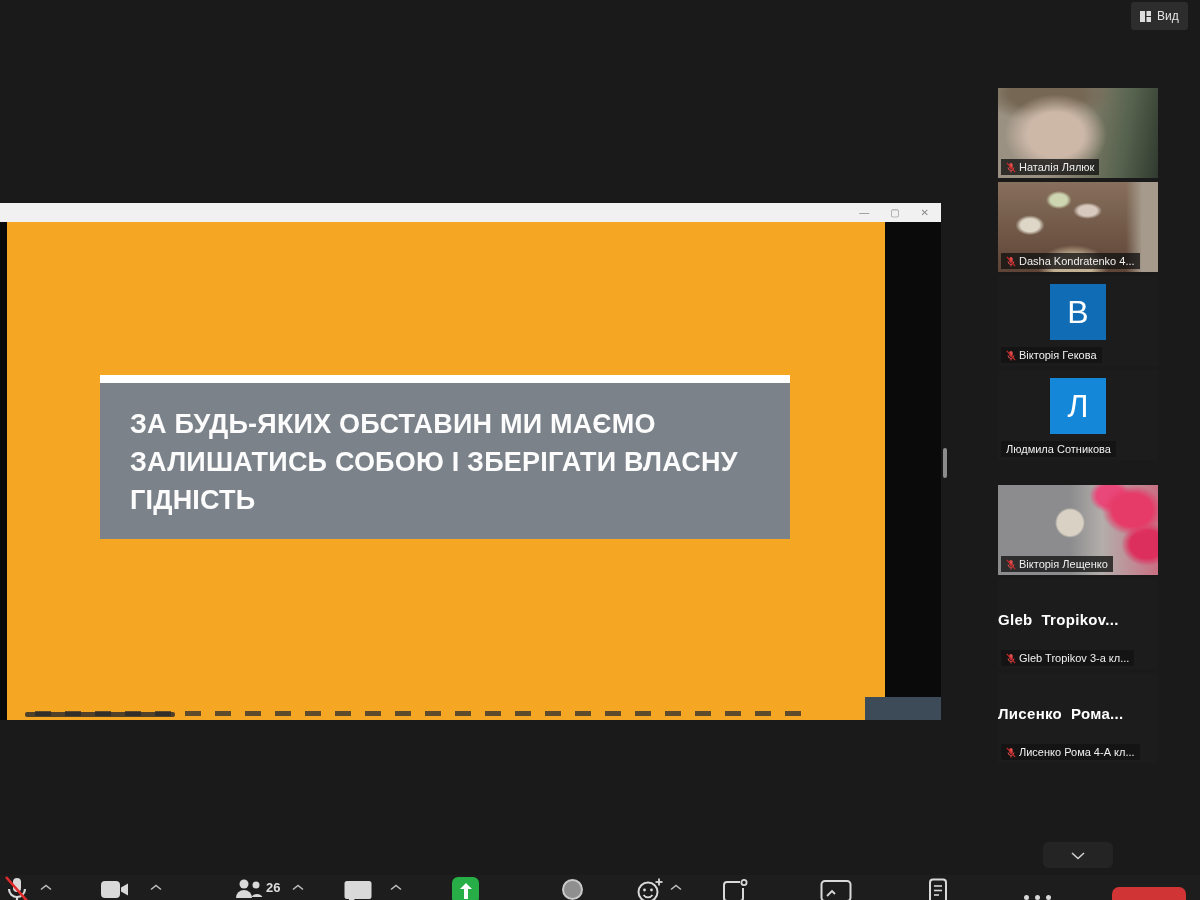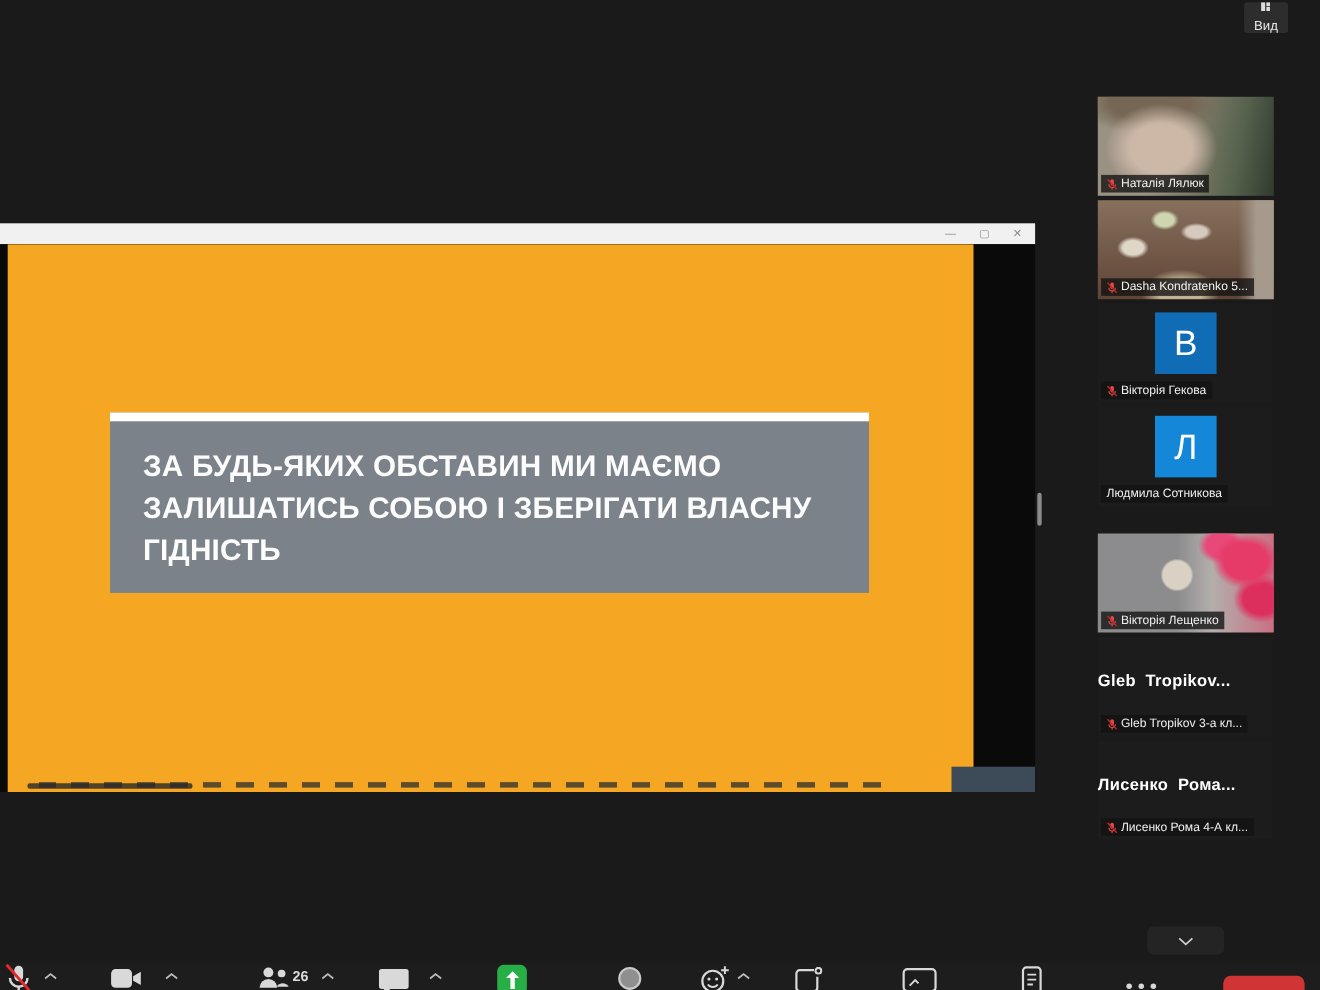--- a/index.html
+++ b/index.html
@@ -2,21 +2,21 @@
 <html><head>
 <meta charset="utf-8">
 <style>
   * { margin:0; padding:0; box-sizing:border-box; }
   html,body { background:#000; }
   body { font-family:"Liberation Sans", sans-serif; }
   .screen { position:relative; width:1200px; height:900px; background:#1a1a1a; overflow:hidden; }
 
   
   .view-btn { position:absolute; top:2px; left:1131px; height:28px; display:flex; align-items:center; gap:6px;
-    background:#2d2d2d; border-radius:3px; padding:0 9px; color:#e6e6e6; font-size:12px; cursor:default;flex-direction:column; }
+    background:#2d2d2d; border-radius:3px; padding:0 9px; color:#e6e6e6; font-size:12px; cursor:default; }
 
   
   .shared-window { position:absolute; left:0; top:203px; width:941px; height:517px; }
   .titlebar { position:relative; height:19px; background:#f1f1f1; }
   .win-controls { position:absolute; right:12px; top:0; height:19px; display:flex; align-items:center; gap:21px;
     color:#8a8a8a; font-size:10px; }
   .win-controls span { cursor:default; line-height:1; }
   .slide-area { position:relative; width:941px; height:498px; background:#0a0a0a; overflow:hidden; }
   .slide-orange { position:absolute; left:7px; top:0; width:878px; height:498px; background:#f5a623; }
   .slide-textbox { position:absolute; left:100px; top:153px; width:690px; height:164px; background:#7b828a;
@@ -133,21 +133,21 @@
     </div>
 
     <div class="tile v-dasha">
       <div class="plabel">
         <svg width="10" height="11" viewBox="0 0 12 13">
           <rect x="4" y="1" width="4" height="7" rx="2" fill="#e04b4b"></rect>
           <path d="M2.5 6.5a3.5 3.5 0 0 0 7 0" fill="none" stroke="#e04b4b" stroke-width="1.2"></path>
           <line x1="6" y1="10" x2="6" y2="12.5" stroke="#e04b4b" stroke-width="1.2"></line>
           <line x1="1" y1="1" x2="11" y2="12" stroke="#c62828" stroke-width="1.5"></line>
         </svg>
-        <span>Dasha Kondratenko 5...</span>
+        <span>Dasha Kondratenko 4...</span>
       </div>
     </div>
 
     <div class="tile">
       <div class="avatar-square av-dark">
         <span>В</span>
       </div>
       <div class="plabel">
         <svg width="10" height="11" viewBox="0 0 12 13">
           <rect x="4" y="1" width="4" height="7" rx="2" fill="#e04b4b"></rect>

